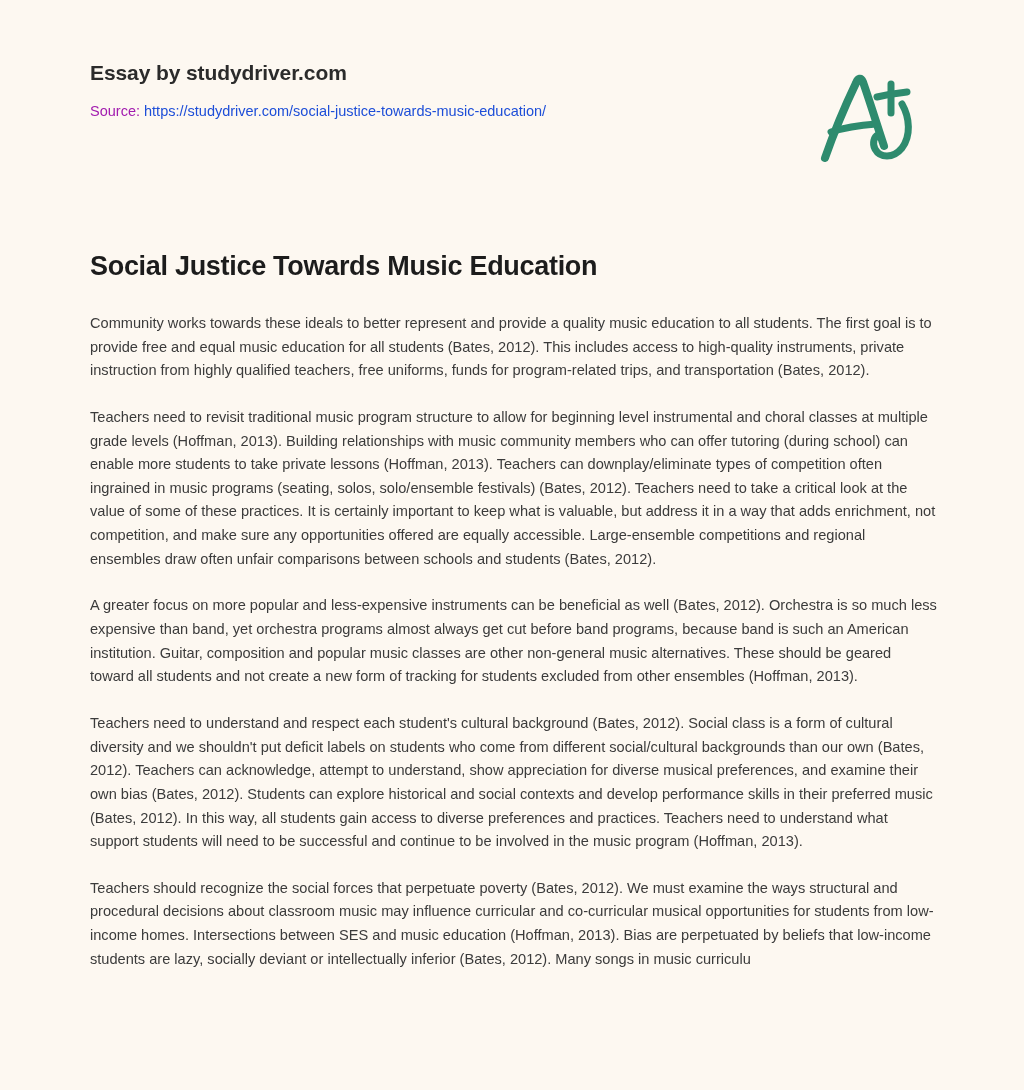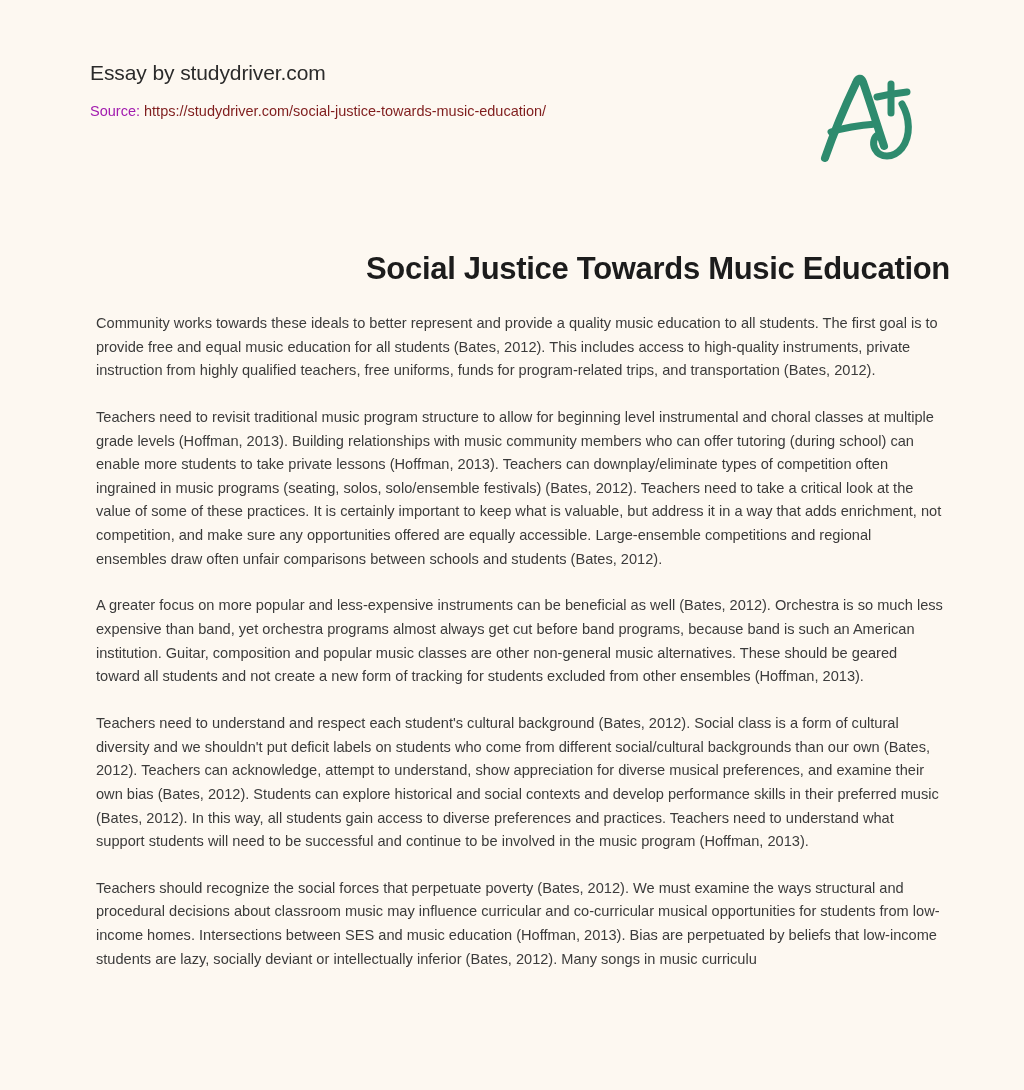--- a/index.html
+++ b/index.html
@@ -25,40 +25,40 @@
   
   .header {
     position: absolute;
     left: 90px;
     top: 60px;
     width: 860px;
   }
 
   .byline {
     font-size: 21px;
-    font-weight: normal;
+    font-weight: bold;
     color: #2B2B2B;
     letter-spacing: -0.1px;
     line-height: 1.2;
     margin: 0;
   }
 
   .source-line {
     margin-top: 17px;
     font-size: 14.5px;
     line-height: 1.3;
     white-space: nowrap;
   }
 
   .source-label {
     color: #a21caf;
   }
 
   .source-url {
-    color: #7f1d1d;
+    color: #1d4ed8;
     text-decoration: none;
   }
 
   
   .logo {
     position: absolute;
     left: 812px;
     top: 66px;
     width: 120px;
     height: 110px;
@@ -68,33 +68,32 @@
     width: 120px;
     height: 110px;
   }
 
   
   .doc-title {
     position: absolute;
     left: 90px;
     top: 250px;
     width: 860px;
-    font-size: 31px;
+    font-size: 27px;
     font-weight: bold;
     color: #1C1C1C;
     letter-spacing: -0.3px;
     line-height: 1.25;
     margin: 0;
-    text-align: right;
   }
 
   
   .body-copy {
     position: absolute;
-    left: 96px;
+    left: 90px;
     top: 312px;
     width: 848px;
   }
 
   .body-copy p {
     margin: 0 0 23px 0;
     font-size: 14.6px;
     line-height: 1.62;
     color: #3B3B3B;
     text-align: left;

